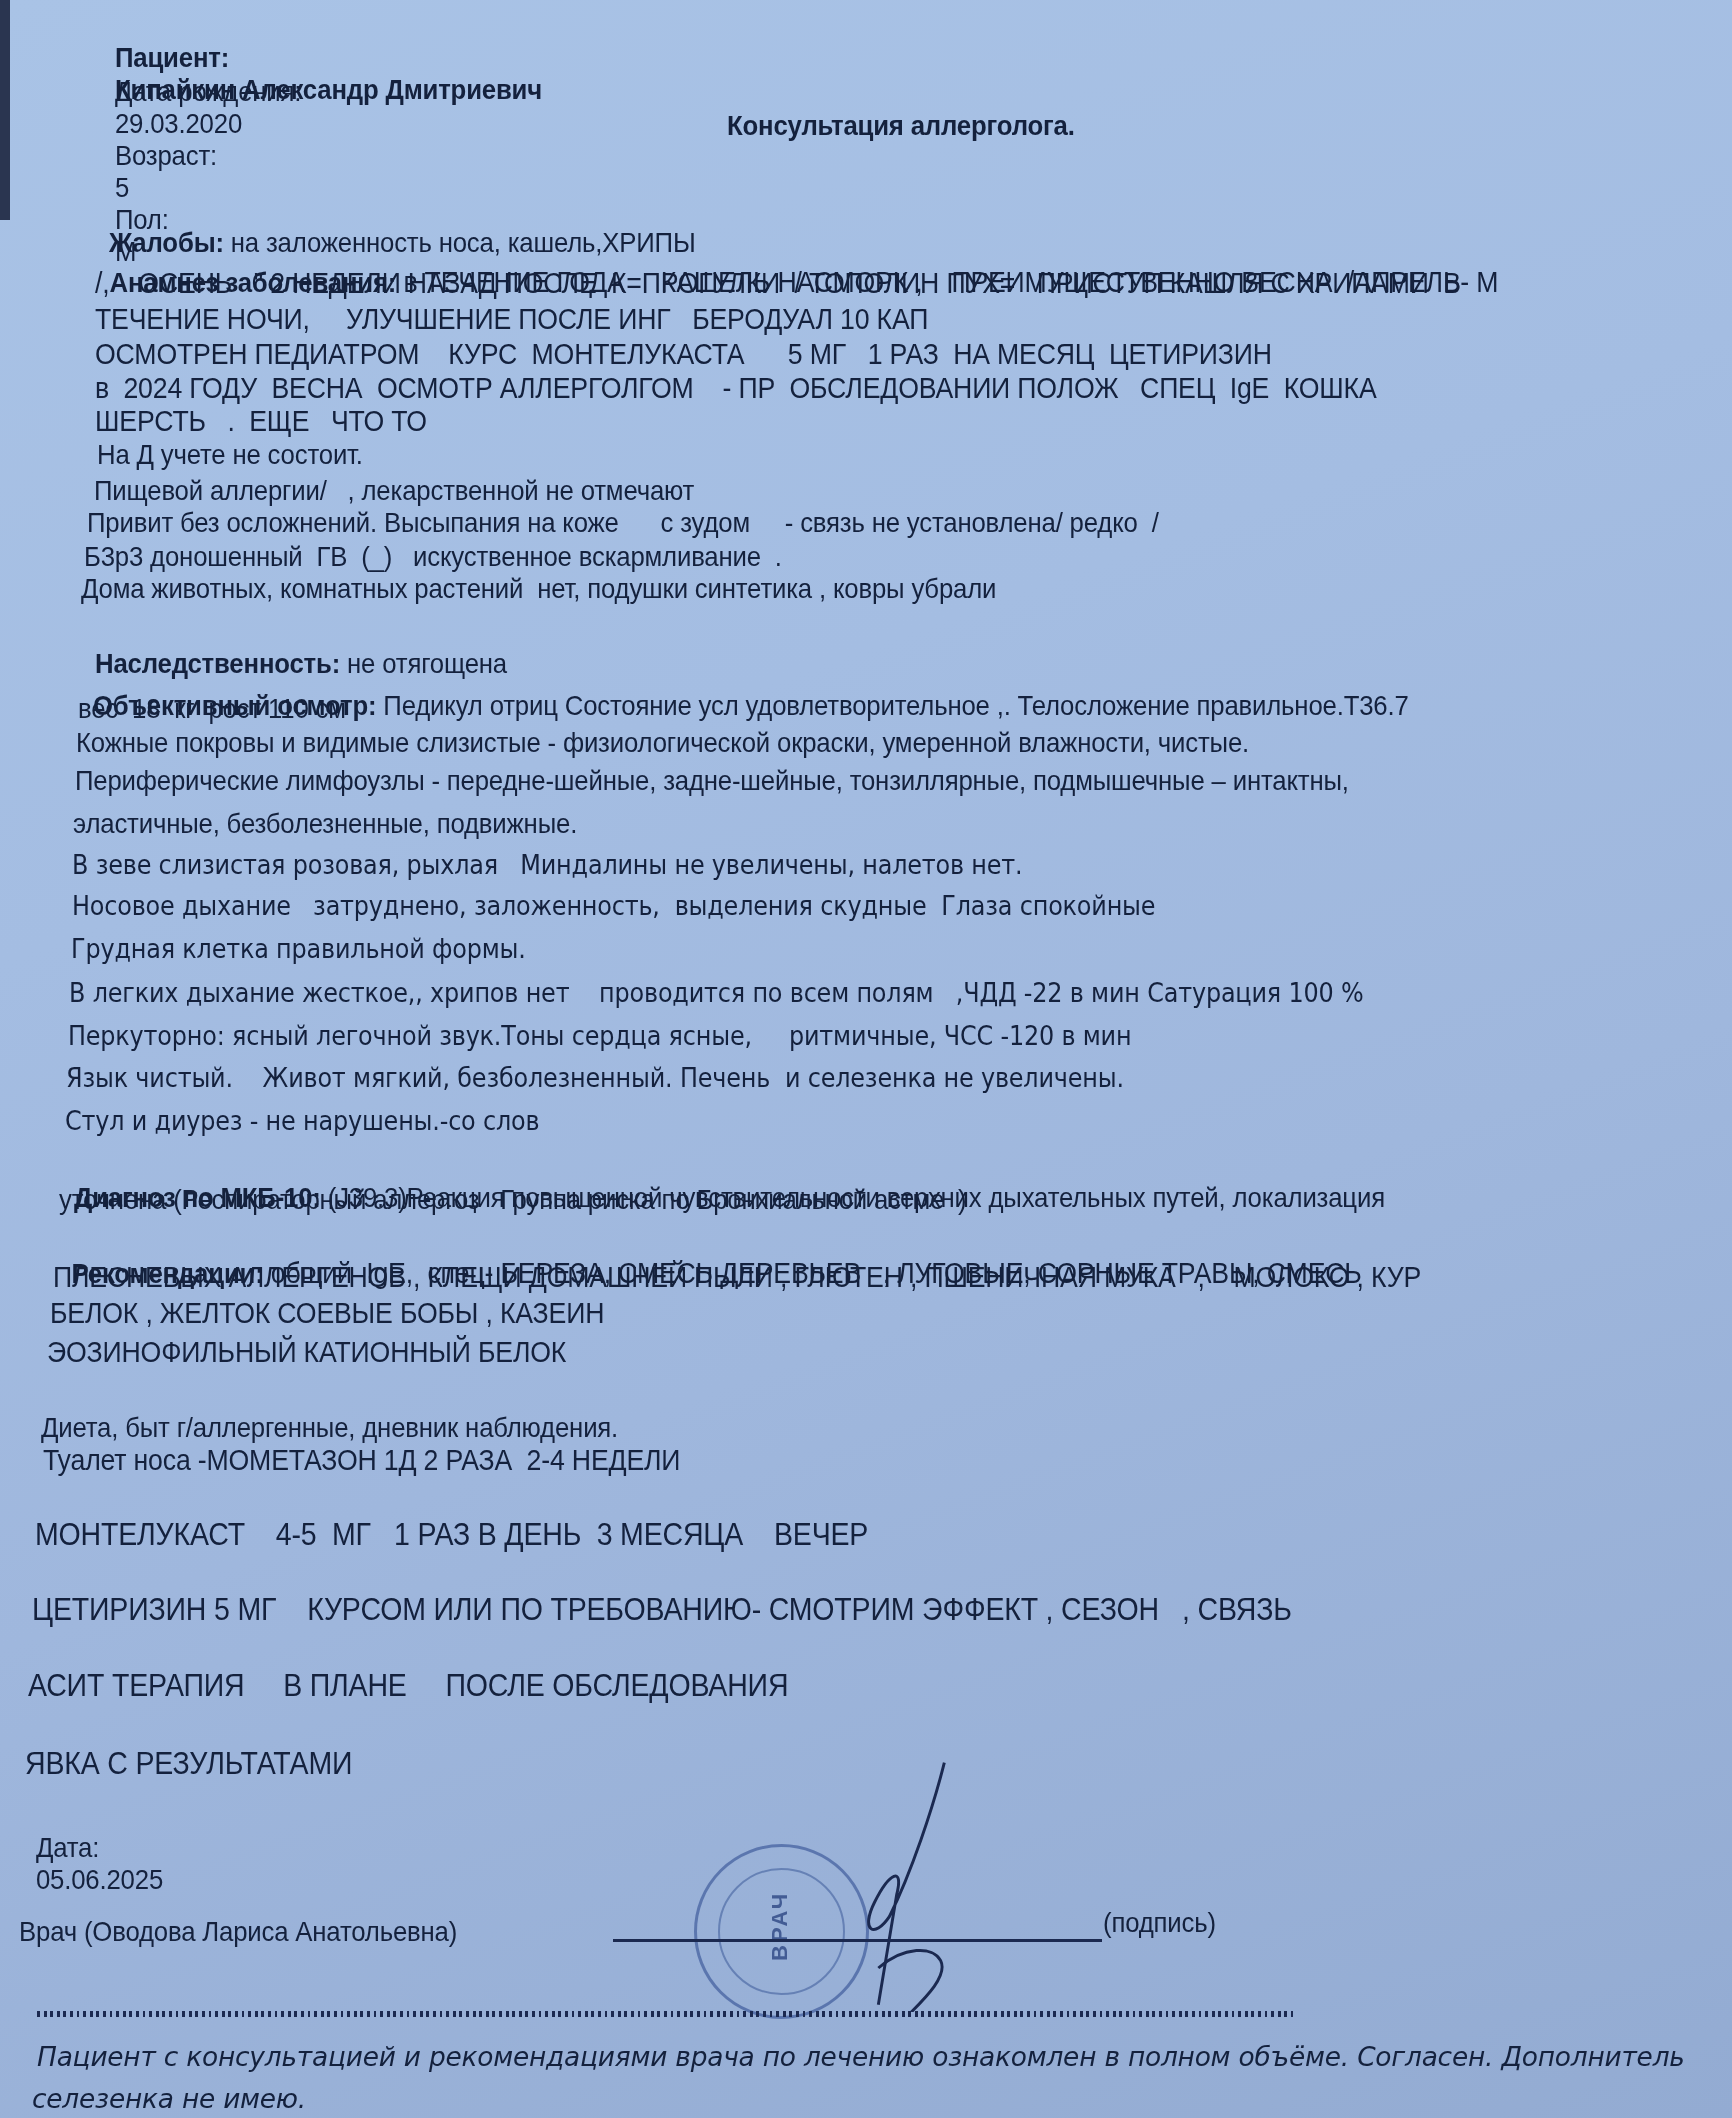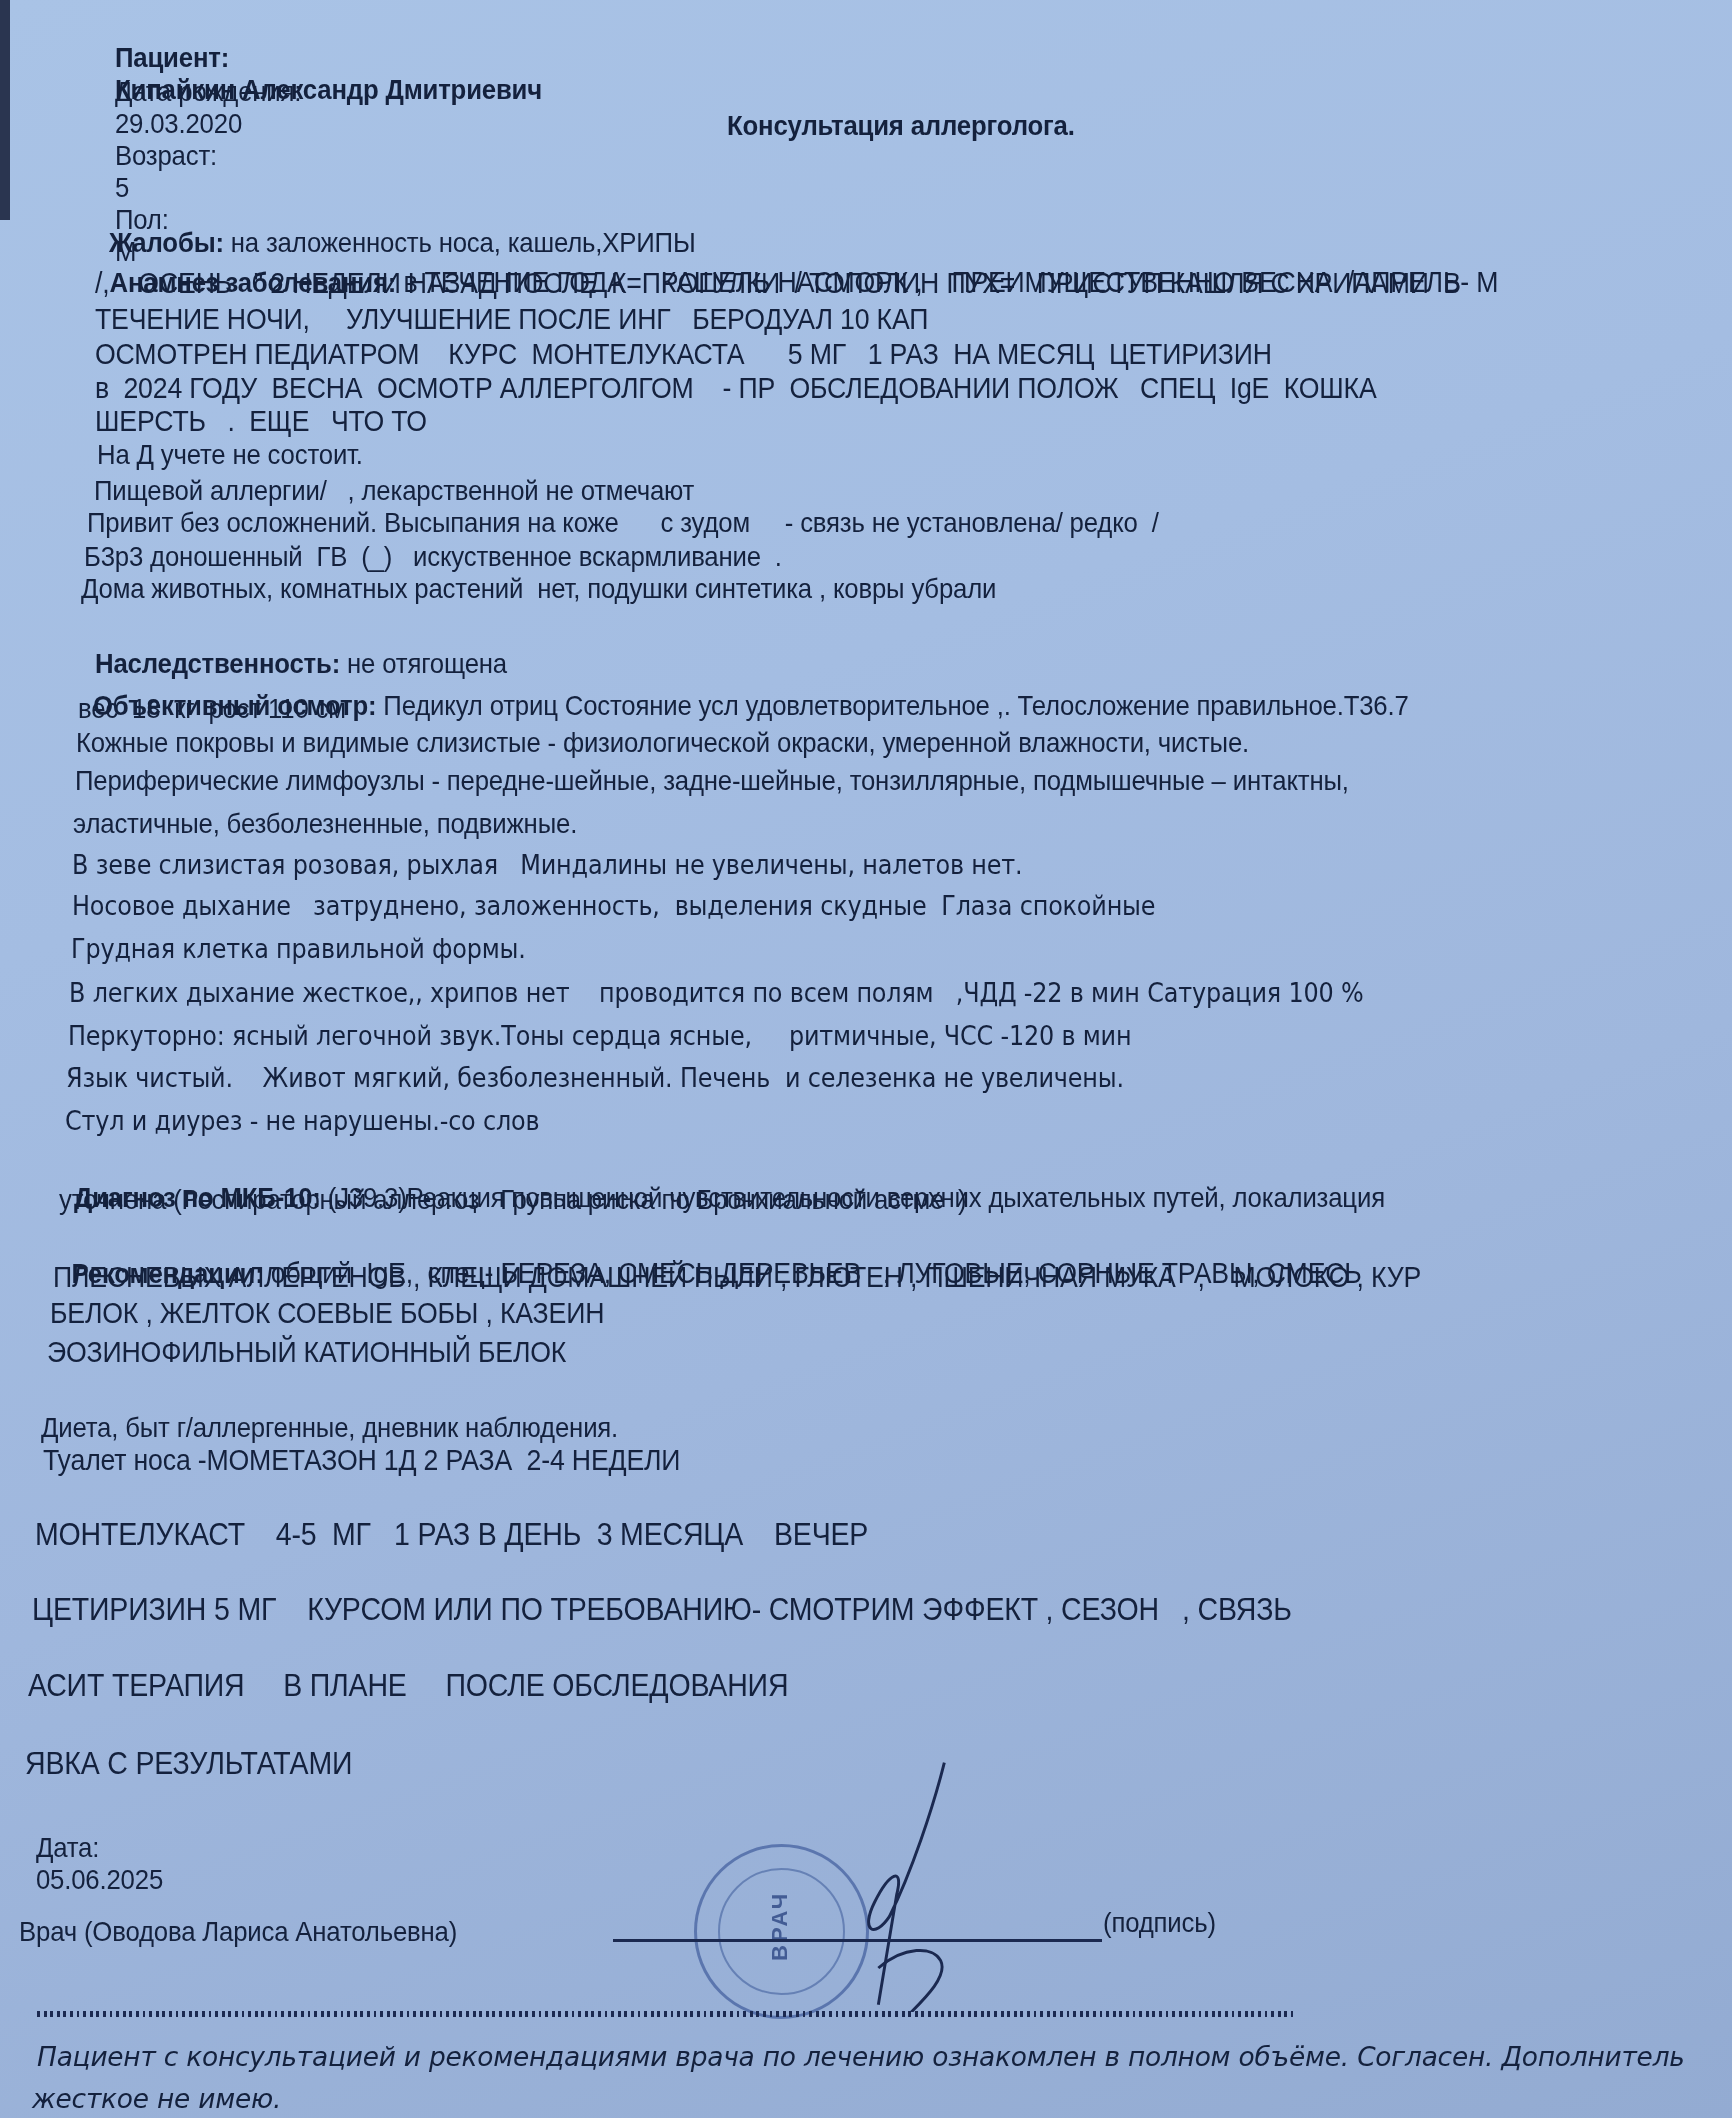--- a/index.html
+++ b/index.html
@@ -121,14 +121,14 @@
 <div class="line cond" style="left:1103px; top:1907px;">(подпись)</div>
 
 <svg class="signature" width="184" height="264" viewBox="0 0 250 360">
   <path d="M135 20 C 120 80, 90 170, 60 230 C 40 260, 20 250, 40 210 C 60 170, 80 160, 70 200 C 60 260, 50 320, 45 350" fill="none" stroke="#1b2950" stroke-width="4"></path>
   <path d="M45 300 C 80 270, 120 270, 130 290 C 140 310, 110 340, 90 360" fill="none" stroke="#1b2950" stroke-width="4"></path>
 </svg>
 
 <div class="dots"></div>
 
 <div class="line ital" style="left:18px; top:2041px;margin-left:19px;">Пациент с консультацией и рекомендациями врача по лечению ознакомлен в полном объёме. Согласен. Дополнитель</div>
-<div class="line ital" style="left:32px; top:2083px;">жесткое не имею.</div>
+<div class="line ital" style="left:32px; top:2083px;">селезенка не имею.</div>
 
 
 </body></html>

